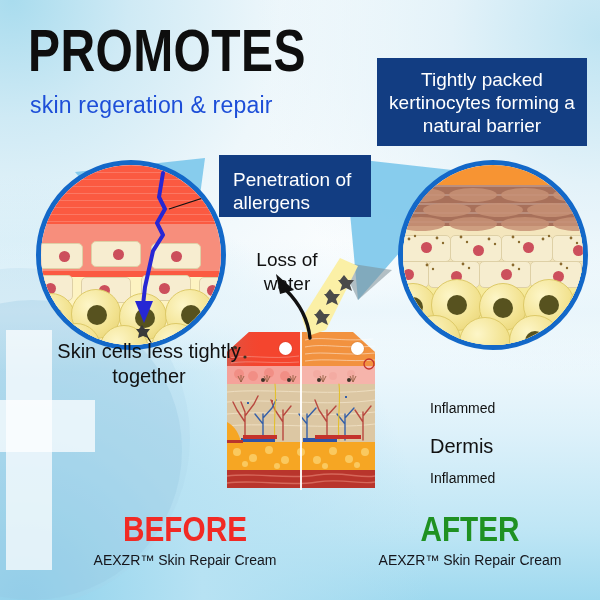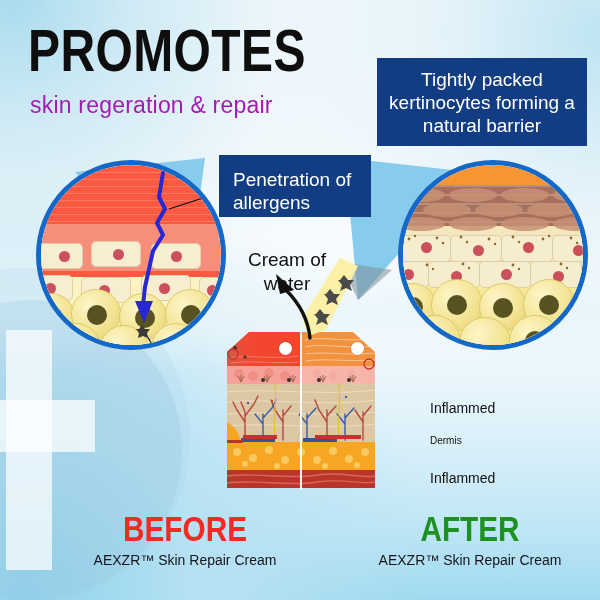--- a/index.html
+++ b/index.html
@@ -42,39 +42,39 @@
 
   
   .headline{
     position:absolute;left:28px;top:22px;
     font-family:"Liberation Sans", sans-serif;
     font-weight:bold;font-size:60px;line-height:58px;letter-spacing:.5px;
     color:#0e0e0e;transform:scaleX(.80);transform-origin:left top;white-space:nowrap;
   }
   .subhead{
     position:absolute;left:30px;top:92px;
-    font-size:23px;color:#a21caf;letter-spacing:.2px;white-space:nowrap;
+    font-size:23px;color:#1d4ed8;letter-spacing:.2px;white-space:nowrap;
   }
 
   
   .navybox{
     position:absolute;background:#123d82;color:#ffffff;
     display:flex;flex-direction:column;justify-content:center;
     font-size:19px;line-height:23px;box-sizing:border-box;
   }
   #box-keratinocytes{left:377px;top:58px;width:210px;height:88px;padding:10px 8px;text-align:center;}
   #box-penetration{left:219px;top:155px;width:152px;height:62px;padding:16px 0 6px 14px;text-align:left;}
   #box-inflamed{left:46px;top:409px;width:166px;height:63px;padding:4px 0;text-align:center;font-size:18px;line-height:22px;}
 
   
   .plain{position:absolute;color:#111;}
   #lbl-skincells{left:54px;top:339px;width:190px;font-size:20px;line-height:25px;text-align:center;}
   #lbl-loss{left:243px;top:248px;width:88px;font-size:19px;line-height:24px;text-align:center;}
   #lbl-epidermis{left:430px;top:400px;font-size:14px;}
-  #lbl-dermis{left:430px;top:435px;font-size:10px;}
+  #lbl-dermis{left:430px;top:435px;font-size:20px;}
   #lbl-hypodermis{left:430px;top:470px;font-size:14px;}
 
   
   .ba-word{position:absolute;font-weight:bold;font-size:35px;transform:scaleX(.85);transform-origin:center top;letter-spacing:0px;}
   #word-before{left:105px;top:509px;width:160px;text-align:center;color:#f12a24;}
   #word-after{left:390px;top:509px;width:160px;text-align:center;color:#1f9122;}
   .ba-sub{position:absolute;font-size:14px;color:#15151b;}
   #sub-before{left:65px;top:552px;width:240px;text-align:center;}
   #sub-after{left:350px;top:552px;width:240px;text-align:center;}
 
@@ -431,21 +431,22 @@
       <div class="fatnuc" style="left:22px;top:166px;width:20px;height:20px;"></div>
       <div class="fatnuc" style="left:122px;top:166px;width:20px;height:20px;"></div>
     </div>
   </div>
 
   <div class="navybox" id="box-keratinocytes">Tightly packed kertinocytes forming a natural barrier</div>
 
   <div class="navybox" id="box-penetration">Penetration of allergens</div>
 
 
-  <div class="plain" id="lbl-loss">Cream of water</div>
+  <div class="plain" id="lbl-skincells">Skin cells less tightly together</div>
+  <div class="plain" id="lbl-loss">Loss of water</div>
   <div class="plain" id="lbl-epidermis">Inflammed</div>
   <div class="plain" id="lbl-dermis">Dermis</div>
   <div class="plain" id="lbl-hypodermis">Inflammed</div>
 
   <div class="ba-word" id="word-before">BEFORE</div>
   <div class="ba-sub" id="sub-before">AEXZR™ Skin Repair Cream</div>
   <div class="ba-word" id="word-after">AFTER</div>
   <div class="ba-sub" id="sub-after">AEXZR™ Skin Repair Cream</div>
 
 </div>

